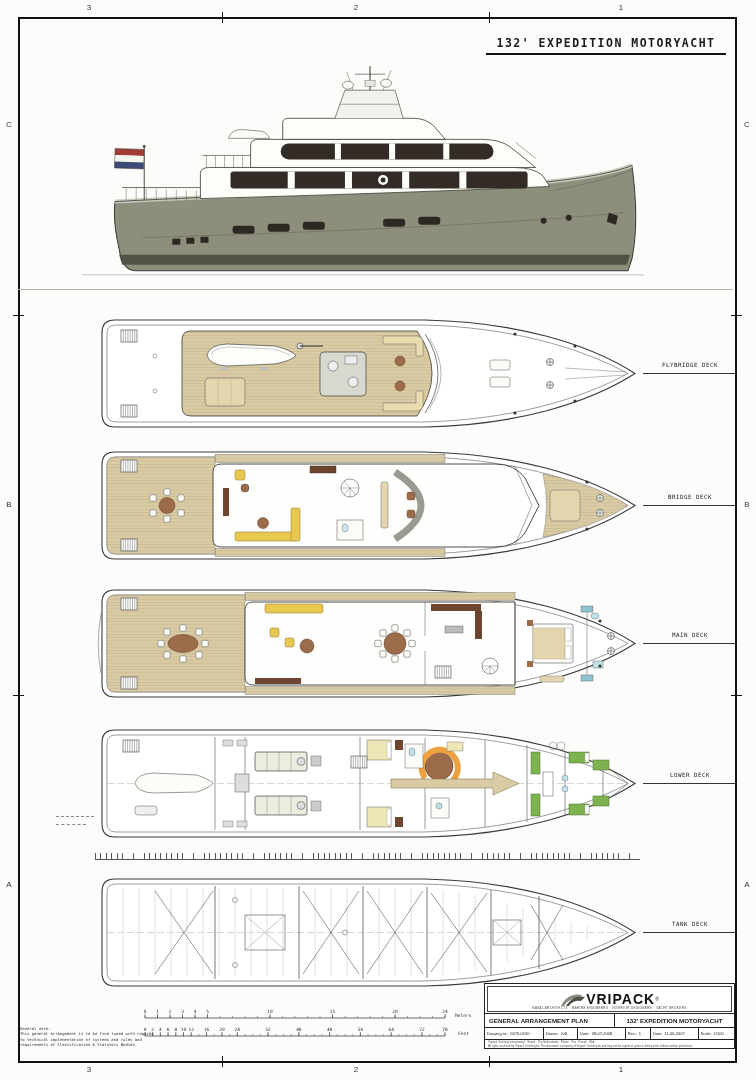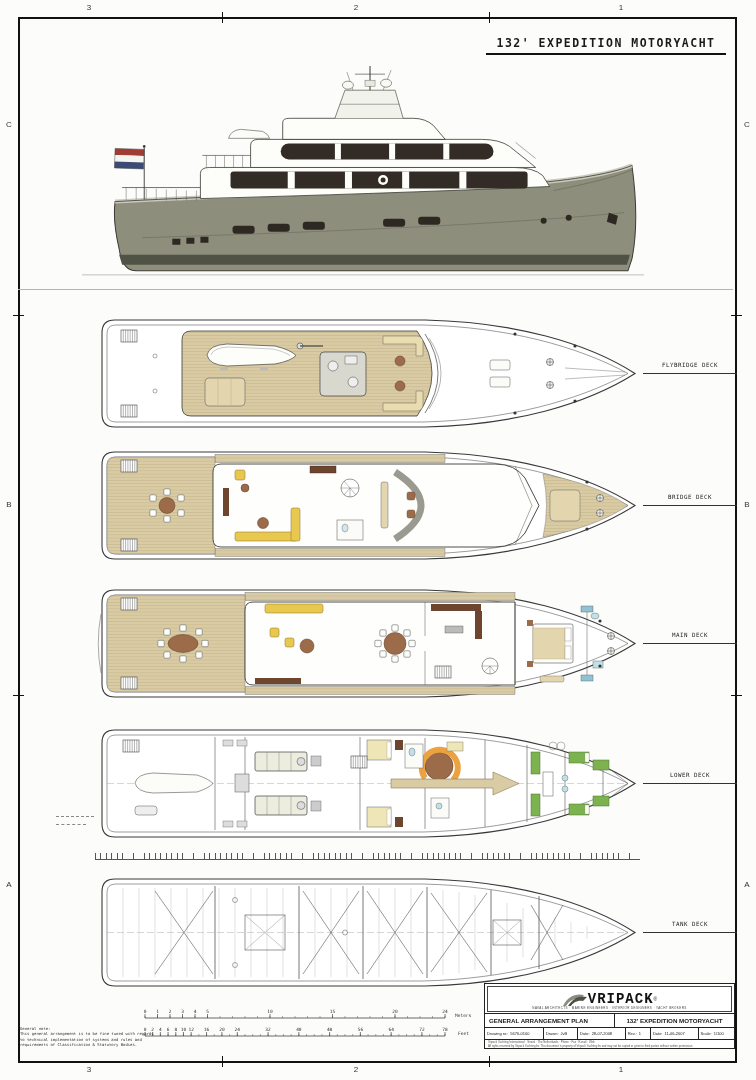--- a/index.html
+++ b/index.html
@@ -20,21 +20,21 @@
             border-bottom:1px solid #555;
             background:repeating-linear-gradient(90deg,#555 0 0.8px,transparent 0.8px 5.45px);}
   .dash{position:absolute;border-top:1px dashed #888;}
   .scalebar{position:absolute;left:142px;width:340px;height:15px;}
   .notes{position:absolute;left:20px;top:1026px;width:155px;font-size:3.9px;line-height:1.4;color:#333;}
   .tblock{position:absolute;left:484px;top:983px;width:251px;height:66px;border:1px solid #222;
           background:#fff;font-family:"Liberation Sans",sans-serif;box-sizing:border-box;}
   .logorow{height:29px;position:relative;}
   .logobox{position:absolute;left:2px;top:2px;right:2px;bottom:1px;border:1px solid #444;
            display:flex;align-items:center;justify-content:center;}
-  .wordmark{font-family:Liberation Mono, monospace;font-weight:bold;font-size:14px;letter-spacing:1px;color:#111;}
+  .wordmark{font-family:Liberation Sans, sans-serif;font-weight:bold;font-size:14px;letter-spacing:1px;color:#111;}
   .reg{font-size:5px;vertical-align:top;}
   .tagline{position:absolute;left:0;right:0;bottom:1px;text-align:center;font-size:3px;
            letter-spacing:0.4px;color:#444;}
   .hdrrow{display:flex;border-top:1px solid #222;height:13px;align-items:center;}
   .hdrrow .c1{flex:1.05;border-right:1px solid #222;padding-left:4px;font-size:6.2px;font-weight:bold;
               height:100%;display:flex;align-items:center;}
   .hdrrow .c2{flex:1;text-align:center;font-size:6.2px;font-weight:bold;}
   .fldrow{display:flex;border-top:1px solid #222;height:11px;font-size:4px;align-items:center;}
   .fld{border-right:1px solid #222;height:100%;display:flex;align-items:center;padding:0 2px;
        white-space:nowrap;overflow:hidden;}

